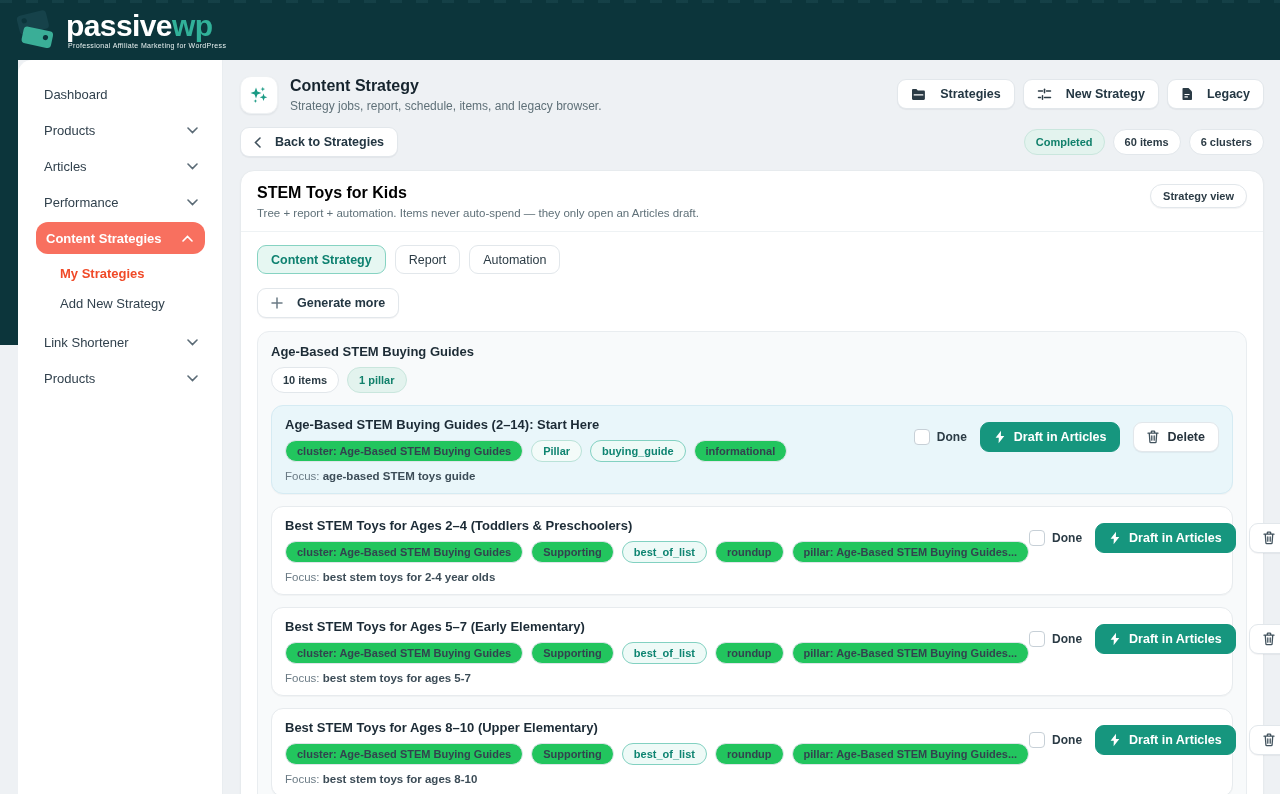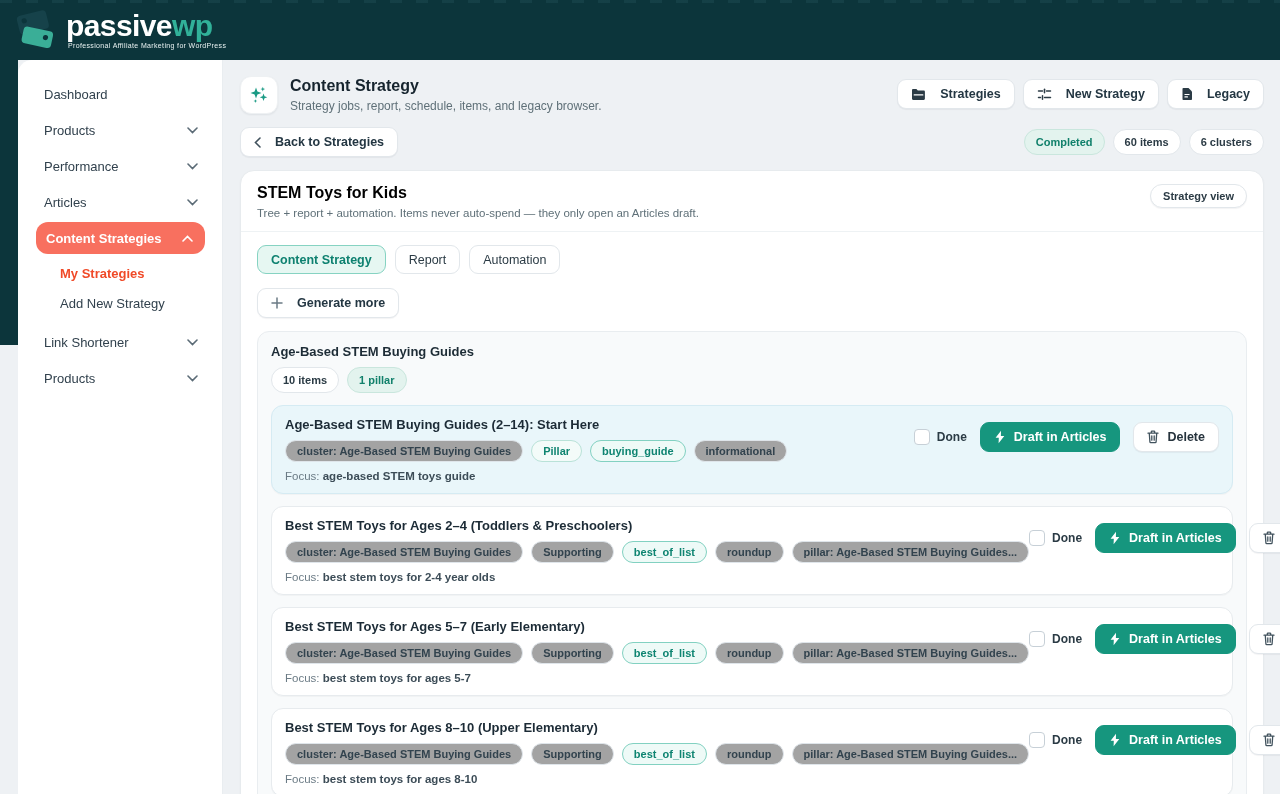--- a/index.html
+++ b/index.html
@@ -76,21 +76,21 @@
     padding:12px 13px 13px; }
   .cluster-title { font-size:13px; font-weight:bold; color:#1d2c36; }
   .cluster-badges { display:flex; gap:8px; margin-top:8px; }
 
   .item-card { background:#fff; border:1px solid #e7ebee; border-radius:12px; padding:11px 13px;
     margin-top:12px; display:flex; justify-content:space-between; box-shadow:0 1px 1px rgba(16,24,40,.03); }
   .item-card.pillar { background:#e9f6fa; border-color:#d5ebf3; }
   .item-title { font-size:13px; font-weight:bold; color:#1c2b36; }
   .item-tags { display:flex; gap:8px; margin-top:8px; }
   .tag { height:22px; display:inline-flex; align-items:center; padding:0 11px; border-radius:999px;
-    background:#a3a3a3; border:1px solid #dfe5ea; font-size:11px; font-weight:bold; color:#32434e;
+    background:#22c55e; border:1px solid #dfe5ea; font-size:11px; font-weight:bold; color:#32434e;
     white-space:nowrap; }
   .tag.teal-soft { color:#108571; border-color:#b9e2d8; background:#f3fbf9; }
   .tag.teal-outline { color:#0e8471; border-color:#82d1c1; background:#eefaf7; }
   .item-focus { margin-top:8px; font-size:11.5px; color:#6b7b85; }
   .item-focus b { color:#3c4c57; }
   .item-actions { display:flex; gap:13px; align-items:center; padding-top:5px; align-self:flex-start; }
   .done { display:flex; align-items:center; gap:7px; font-size:12px; font-weight:bold; color:#2b3b45; }
   .done input { appearance:none; width:16px; height:16px; border:1.5px solid #c7d0d7; border-radius:4px;
     background:#fff; cursor:pointer; }
   .draft-btn { height:30px; background:#16967e; border:1px solid #16967e; color:#fff; border-radius:9px;
@@ -131,29 +131,29 @@
     </div>
     <div class="nav-item">
       <span>Products</span>
       <span class="chev">
           <svg width="11" height="7" viewBox="0 0 11 7">
             <path d="M1 1l4.5 4.5L10 1" fill="none" stroke="currentColor" stroke-width="1.6" stroke-linecap="round"></path>
           </svg>
         </span>
     </div>
     <div class="nav-item">
+      <span>Articles</span>
+      <span class="chev">
+          <svg width="11" height="7" viewBox="0 0 11 7">
+            <path d="M1 1l4.5 4.5L10 1" fill="none" stroke="currentColor" stroke-width="1.6" stroke-linecap="round"></path>
+          </svg>
+        </span>
+    </div>
+    <div class="nav-item">
       <span>Performance</span>
-      <span class="chev">
-          <svg width="11" height="7" viewBox="0 0 11 7">
-            <path d="M1 1l4.5 4.5L10 1" fill="none" stroke="currentColor" stroke-width="1.6" stroke-linecap="round"></path>
-          </svg>
-        </span>
-    </div>
-    <div class="nav-item">
-      <span>Articles</span>
       <span class="chev">
           <svg width="11" height="7" viewBox="0 0 11 7">
             <path d="M1 1l4.5 4.5L10 1" fill="none" stroke="currentColor" stroke-width="1.6" stroke-linecap="round"></path>
           </svg>
         </span>
     </div>
     <div class="nav-active">
       <span>Content Strategies</span>
       <span class="chev">
           <svg width="11" height="7" viewBox="0 0 11 7">

